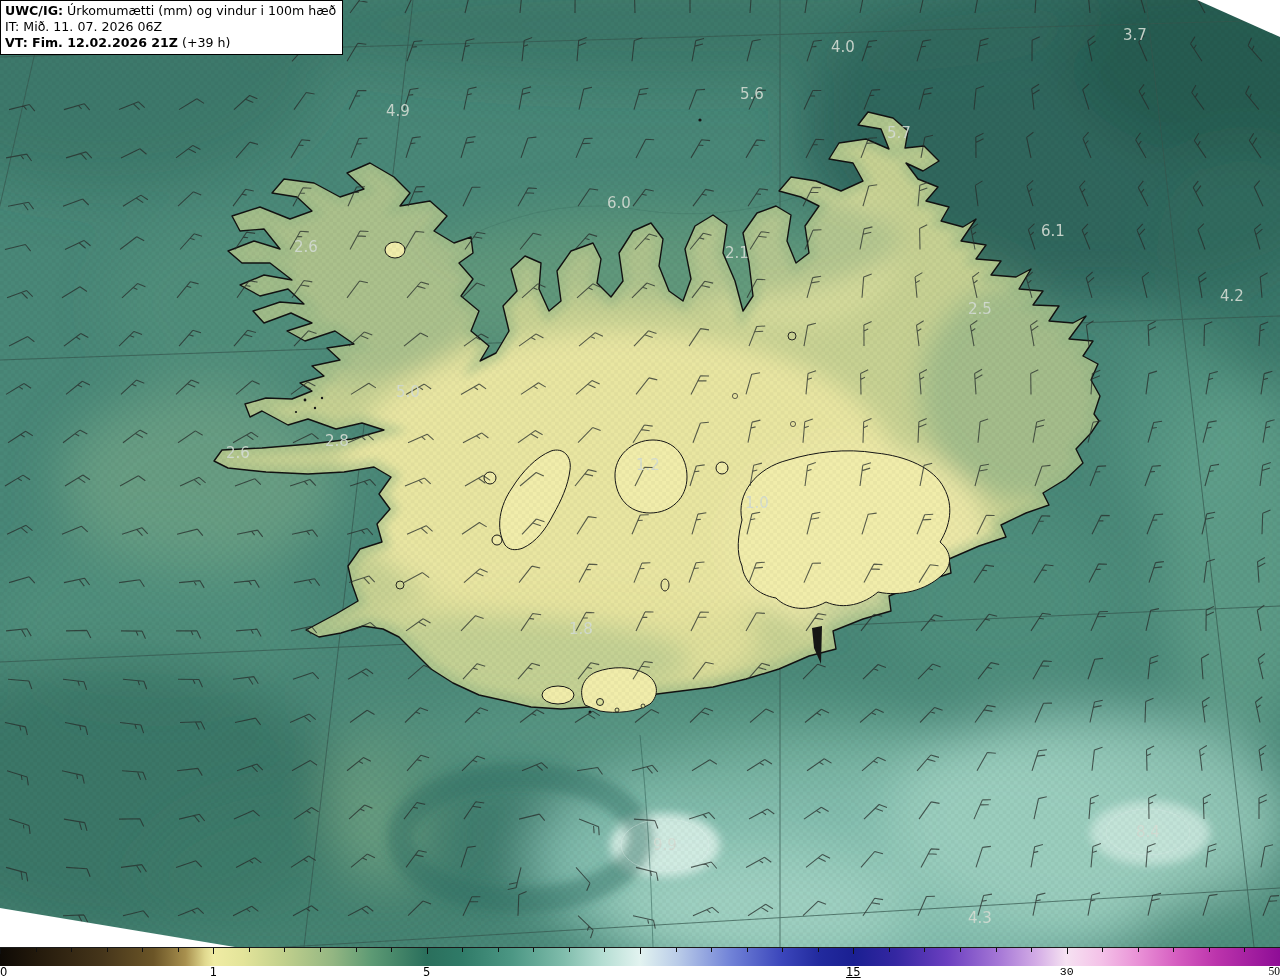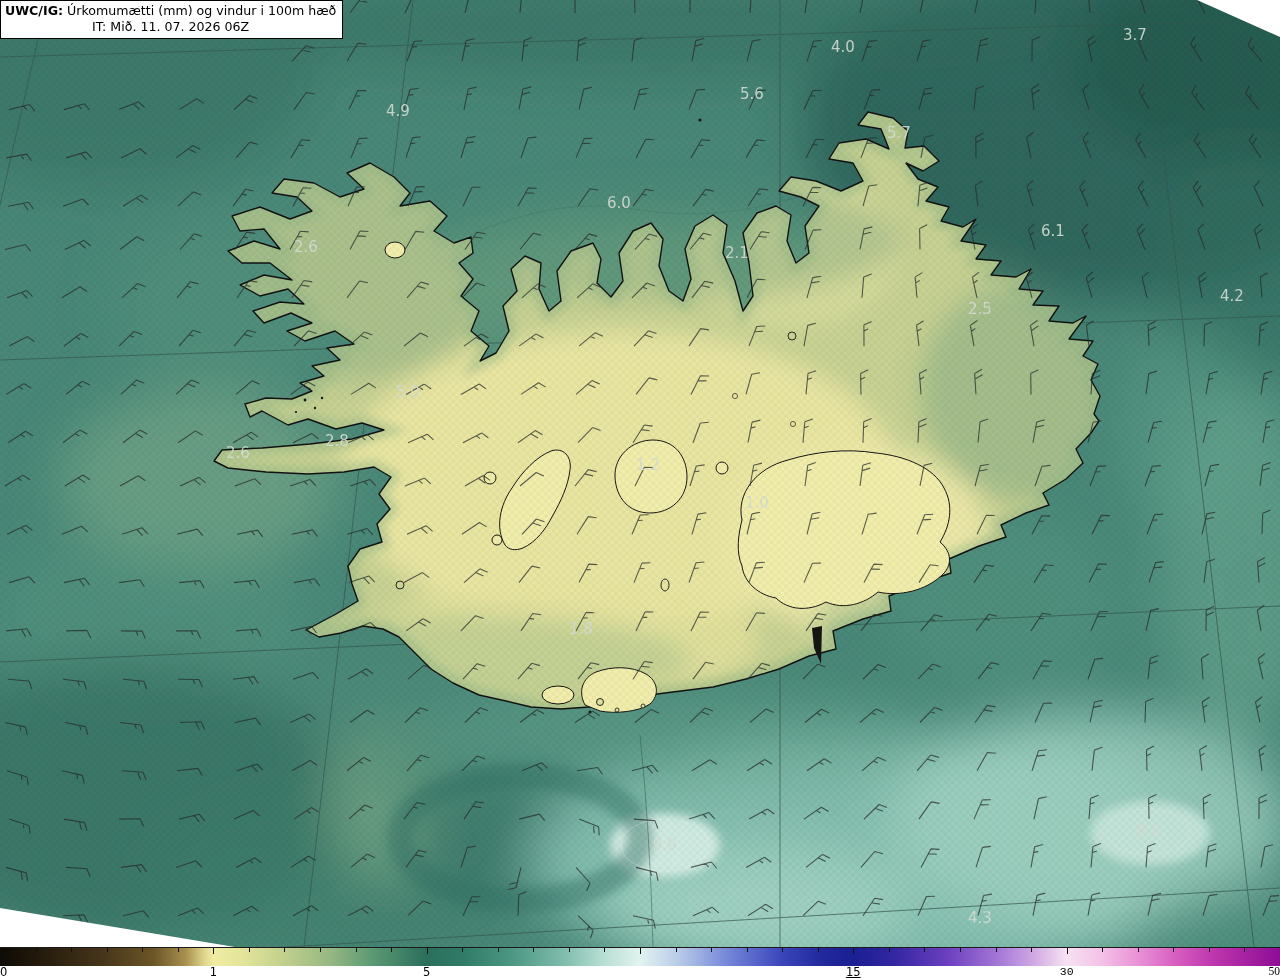--- a/index.html
+++ b/index.html
@@ -1,18 +1,18 @@
 <!DOCTYPE html>
 <html><head>
 <meta charset="utf-8">
 <style>
   html,body{margin:0;padding:0;background:#fff;}
   body{width:1280px;height:978px;position:relative;overflow:hidden;
        font-family:"DejaVu Sans","Liberation Sans",sans-serif;}
-  .stage{position:absolute;left:0;top:0;width:1280px;height:978px;text-align:center;}
+  .stage{position:absolute;left:0;top:0;width:1280px;height:978px;}
   svg{display:block;}
   
   .title-box{
     position:absolute;left:0;top:0;z-index:30;
     background:#ffffff;border:1.6px solid #000;
     padding:2px 6px 3px 4px;font-size:12.6px;line-height:16px;color:#000;
     white-space:nowrap;
   }
   .title-box .b{font-weight:bold;}
   
@@ -184,20 +184,21 @@
 
   <rect x="0" y="0" width="1280" height="947" fill="url(#pix)"></rect>
 
   <polygon points="1197,0 1280,0 1280,37" fill="#ffffff"></polygon>
   <polygon points="0,908 235,947 0,947" fill="#ffffff"></polygon>
 </svg>
 
 <div class="title-box">
   <div><span class="b">UWC/IG:</span><span> Úrkomumætti (mm) og vindur i 100m hæð</span></div>
   <div>IT: Mið. 11. 07. 2026 06Z</div>
+  <div><span class="b">VT: Fim. 12.02.2026 21Z</span><span> (+39 h)</span></div>
 </div>
 
 <div class="colorbar">
   <div class="cb-grad" id="cbGrad" style="background: linear-gradient(to right, rgb(14, 10, 5) 0%, rgb(36, 26, 12) 3%, rgb(69, 53, 26) 8%, rgb(107, 85, 39) 12%, rgb(168, 144, 78) 14.5%, rgb(224, 216, 142) 16%, rgb(240, 236, 164) 16.7%, rgb(227, 228, 154) 19%, rgb(195, 209, 141) 22%, rgb(147, 182, 130) 26%, rgb(93, 154, 116) 29%, rgb(42, 111, 92) 33.3%, rgb(47, 122, 103) 36%, rgb(76, 151, 132) 40%, rgb(127, 188, 171) 44%, rgb(180, 221, 210) 47%, rgb(226, 243, 240) 50%, rgb(185, 203, 232) 53%, rgb(114, 132, 216) 57%, rgb(60, 71, 188) 61%, rgb(34, 42, 158) 64%, rgb(26, 31, 146) 66.7%, rgb(53, 39, 162) 70%, rgb(107, 63, 192) 74%, rgb(165, 119, 214) 78%, rgb(212, 173, 230) 81%, rgb(246, 226, 242) 83.3%, rgb(244, 194, 232) 86%, rgb(233, 144, 214) 89%, rgb(213, 92, 192) 92%, rgb(188, 52, 172) 95%, rgb(142, 13, 150) 100%);">
         <div class="cb-tickmark" style="left: 0%; height: 6px;"></div>
         <div class="cb-tickmark" style="left: 2.77778%; height: 4px;"></div>
         <div class="cb-tickmark" style="left: 5.55556%; height: 4px;"></div>
         <div class="cb-tickmark" style="left: 8.33333%; height: 4px;"></div>
         <div class="cb-tickmark" style="left: 11.1111%; height: 4px;"></div>
         <div class="cb-tickmark" style="left: 13.8889%; height: 4px;"></div>

